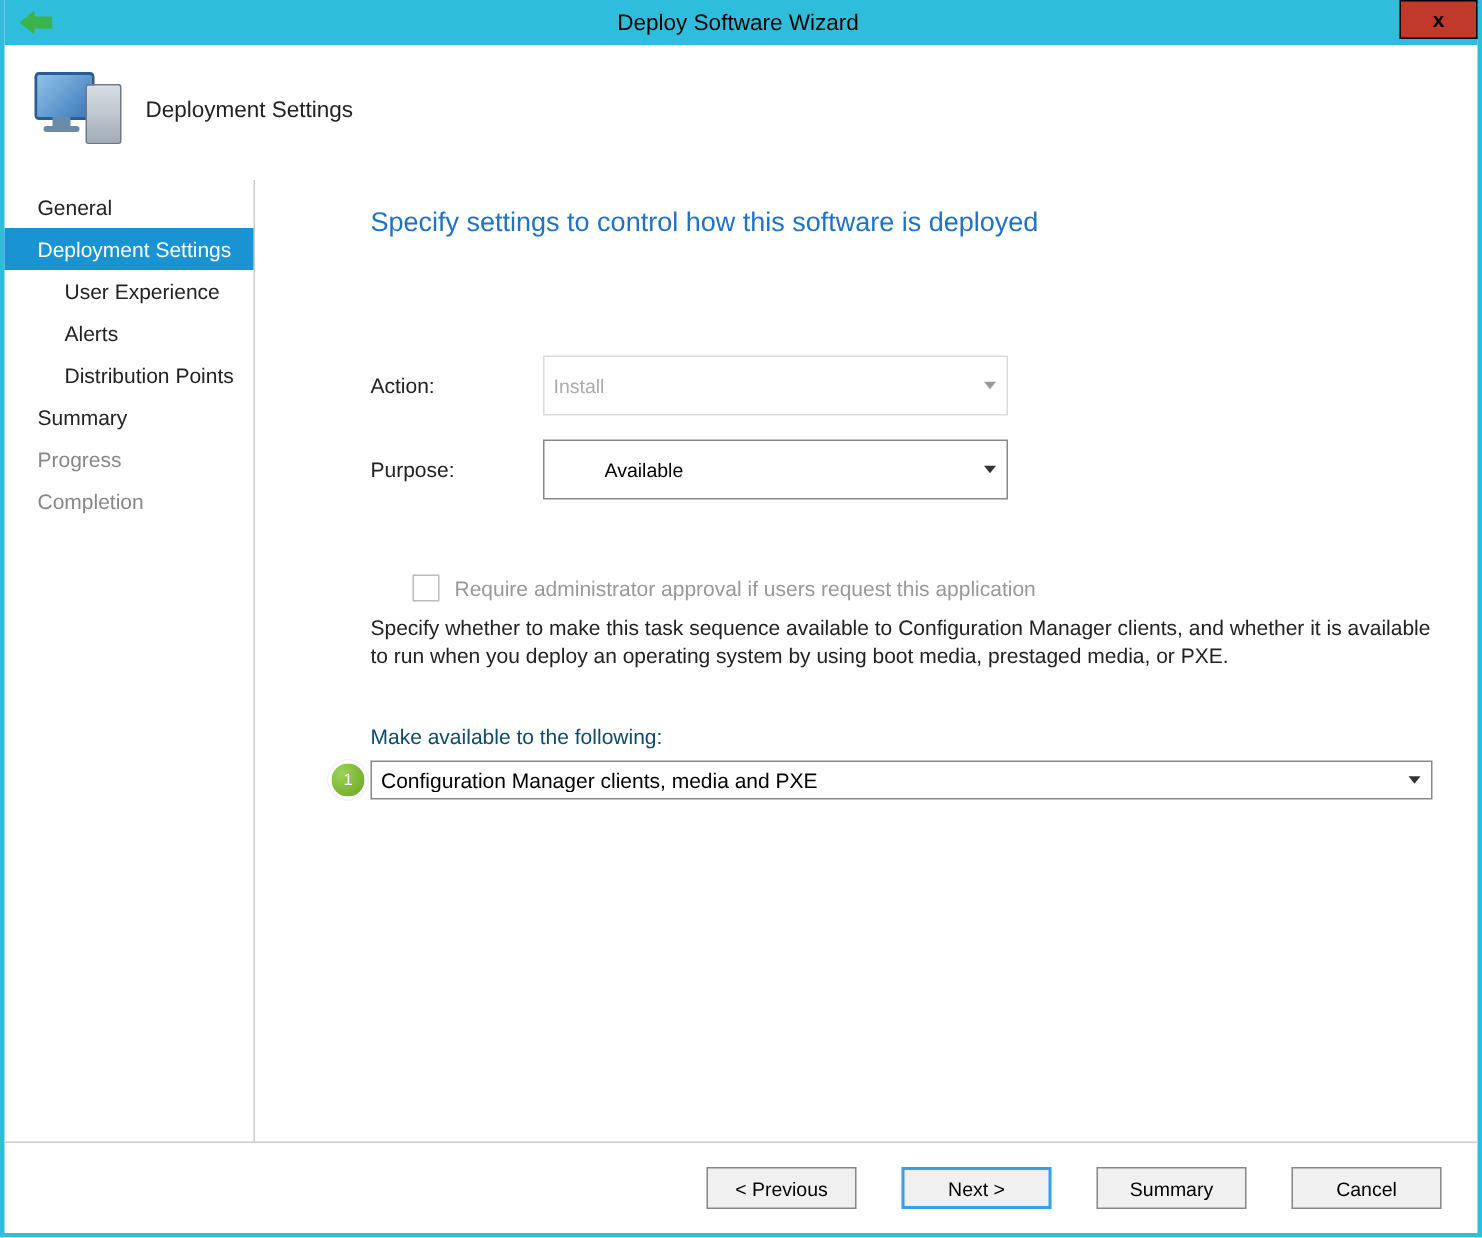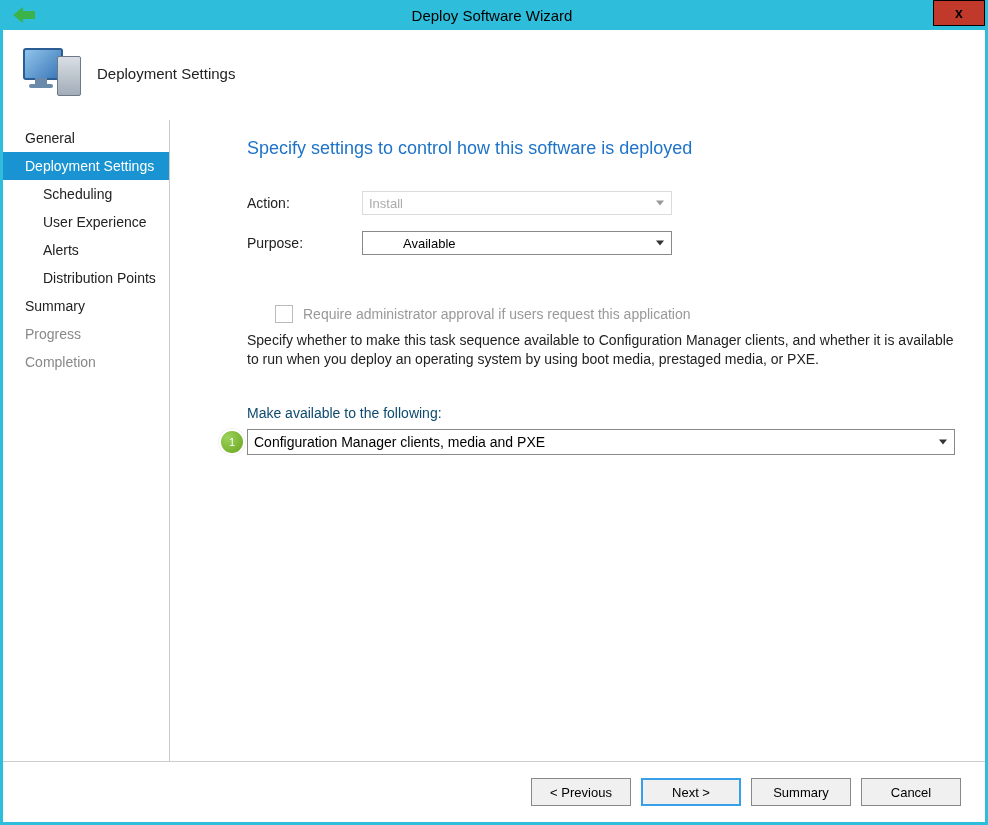--- a/index.html
+++ b/index.html
@@ -101,36 +101,36 @@
   .main {
     flex: 1;
     padding: 18px 30px 10px 30px;
     position: relative;
     display: flex;
     flex-direction: column;
   }
   .main .heading {
     color: #1E73C9;
     font-size: 18px;
-    margin-bottom: 32px;
+    margin-bottom: 78px;
   }
   .form-row {
     display: flex;
     align-items: center;
     margin-bottom: 16px;
   }
   .form-row .label {
     width: 115px;
     font-size: 14px;
     color: #222;
   }
   .select {
     appearance: none;
     -webkit-appearance: none;
-    height: 24px;
+    height: 40px;
     padding: 2px 26px 2px 6px;
     font-family: inherit;
     font-size: 13px;
     background: #fff;
     box-sizing: border-box;
   }
   .select-wrap {
     position: relative;
     display: inline-block;
   }
@@ -226,21 +226,21 @@
     border-left: 4px solid transparent;
     border-right: 4px solid transparent;
     border-top: 5px solid #333;
     transform: translateY(-50%);
   }
   .footer {
     border-top: 1px solid #ccc;
     padding: 16px 24px;
     display: flex;
     justify-content: flex-end;
-    gap: 10px;
+    gap: 30px;
   }
   .btn {
     width: 100px;
     height: 28px;
     border: 1px solid #888;
     background: #f0f0f0;
     font-family: inherit;
     font-size: 13px;
     cursor: pointer;
   }
@@ -303,21 +303,20 @@
       <div class="tower"></div>
     </div>
     <div class="page-title">Deployment Settings</div>
   </div>
 
   <div class="body">
 
     <div class="sidebar">
       <div class="item">General</div>
       <div class="item selected">Deployment Settings</div>
-      <div class="item sub">Scheduling</div>
       <div class="item sub">User Experience</div>
       <div class="item sub">Alerts</div>
       <div class="item sub">Distribution Points</div>
       <div class="item">Summary</div>
       <div class="item disabled">Progress</div>
       <div class="item disabled">Completion</div>
     </div>
 
     <div class="main">
       <div class="heading">Specify settings to control how this software is deployed</div>

